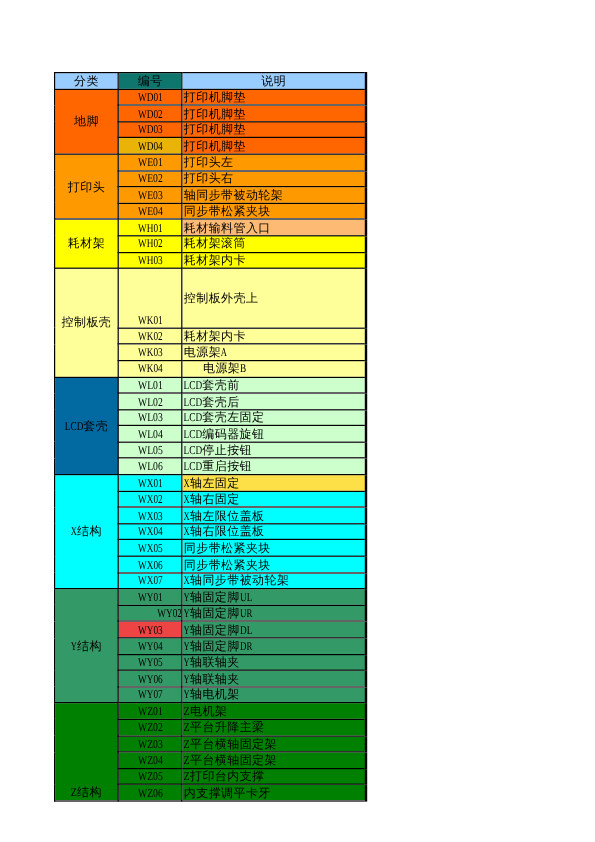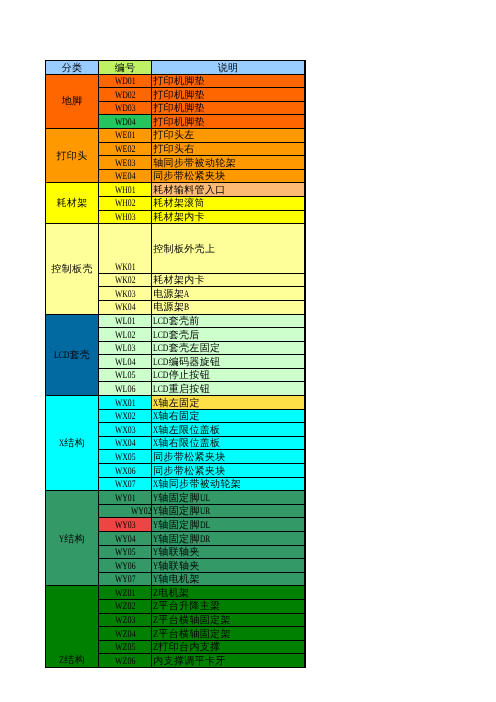--- a/index.html
+++ b/index.html
@@ -76,38 +76,38 @@
 <div id="sheet">
   <table class="grid">
     <colgroup>
       <col class="c-cat">
         <col class="c-code">
         <col class="c-desc">
     </colgroup>
     <tbody>
     <tr>
       <th class="hdr" style="background:#99CCFF"><span class="t" style="letter-spacing: 0.35px;">分类</span></th>
-      <th class="hdr" style="background:#bef264"><span class="t" style="letter-spacing: 0.35px;">编号</span></th>
+      <th class="hdr" style="background:#0f766e"><span class="t" style="letter-spacing: 0.35px;">编号</span></th>
       <th class="hdr" style="background:#99CCFF"><span class="t" style="letter-spacing: 0.35px;">说明</span></th>
     </tr>
     <tr>
       <td class="cat" rowspan="4" style="background:#FF6600;"><span class="t" style="letter-spacing: 0.35px;">地脚</span></td>
       <td class="code" style="background:#FF6600"><span class="t" style="letter-spacing: 0.35px;"><span class="lat" style="width: 20.6px;"><i style="transform: scaleX(0.772349);">WD01</i></span></span></td>
       <td class="desc" style="background:#FF6600"><span class="t" style="letter-spacing: 0.35px;">打印机脚垫</span></td>
     </tr>
     <tr>
       <td class="code" style="background:#FF6600"><span class="t" style="letter-spacing: 0.35px;"><span class="lat" style="width: 20.6px;"><i style="transform: scaleX(0.772349);">WD02</i></span></span></td>
       <td class="desc" style="background:#FF6600"><span class="t" style="letter-spacing: 0.35px;">打印机脚垫</span></td>
     </tr>
     <tr>
       <td class="code" style="background:#FF6600"><span class="t" style="letter-spacing: 0.35px;"><span class="lat" style="width: 20.6px;"><i style="transform: scaleX(0.772349);">WD03</i></span></span></td>
       <td class="desc" style="background:#FF6600"><span class="t" style="letter-spacing: 0.35px;">打印机脚垫</span></td>
     </tr>
     <tr>
-      <td class="code" style="background:#22c55e"><span class="t" style="letter-spacing: 0.35px;"><span class="lat" style="width: 20.6px;"><i style="transform: scaleX(0.772349);">WD04</i></span></span></td>
+      <td class="code" style="background:#eab308"><span class="t" style="letter-spacing: 0.35px;"><span class="lat" style="width: 20.6px;"><i style="transform: scaleX(0.772349);">WD04</i></span></span></td>
       <td class="desc" style="background:#FF6600"><span class="t" style="letter-spacing: 0.35px;">打印机脚垫</span></td>
     </tr>
     <tr>
       <td class="cat" rowspan="4" style="background:#FF9900;"><span class="t" style="letter-spacing: 0.35px;">打印头</span></td>
       <td class="code" style="background:#FF9900"><span class="t" style="letter-spacing: 0.35px;"><span class="lat" style="width: 20.6px;"><i style="transform: scaleX(0.806361);">WE01</i></span></span></td>
       <td class="desc" style="background:#FF9900"><span class="t" style="letter-spacing: 0.35px;">打印头左</span></td>
     </tr>
     <tr>
       <td class="code" style="background:#FF9900"><span class="t" style="letter-spacing: 0.35px;"><span class="lat" style="width: 20.6px;"><i style="transform: scaleX(0.806361);">WE02</i></span></span></td>
       <td class="desc" style="background:#FF9900"><span class="t" style="letter-spacing: 0.35px;">打印头右</span></td>
@@ -141,21 +141,21 @@
     <tr>
       <td class="code" style="background:#FFFF99"><span class="t" style="letter-spacing: 0.35px;"><span class="lat" style="width: 20.6px;"><i style="transform: scaleX(0.772349);">WK02</i></span></span></td>
       <td class="desc" style="background:#FFFF99"><span class="t" style="letter-spacing: 0.35px;">耗材架内卡</span></td>
     </tr>
     <tr>
       <td class="code" style="background:#FFFF99"><span class="t" style="letter-spacing: 0.35px;"><span class="lat" style="width: 20.6px;"><i style="transform: scaleX(0.772349);">WK03</i></span></span></td>
       <td class="desc" style="background:#FFFF99"><span class="t" style="letter-spacing: 0.35px;">电源架<span class="lat" style="width: 5.15px;"><i style="transform: scaleX(0.711879);">A</i></span></span></td>
     </tr>
     <tr>
       <td class="code" style="background:#FFFF99"><span class="t" style="letter-spacing: 0.35px;"><span class="lat" style="width: 20.6px;"><i style="transform: scaleX(0.772349);">WK04</i></span></span></td>
-      <td class="desc" style="background:#FFFF99"><span class="t" style="letter-spacing: 0.35px;">电源架<span class="lat" style="width: 5.15px;"><i style="transform: scaleX(0.771897);">B</i></span></span></td>
+      <td class="desc" style="background:#FFFF99"><span class="t" style="letter-spacing: 0.35px; margin-left: 16px;">电源架<span class="lat" style="width: 5.15px;"><i style="transform: scaleX(0.771897);">B</i></span></span></td>
     </tr>
     <tr>
       <td class="cat" rowspan="6" style="background:#0369a1;"><span class="t" style="letter-spacing: 0.35px;"><span class="lat" style="width: 15.45px;"><i style="transform: scaleX(0.7725);">LCD</i></span>套壳</span></td>
       <td class="code" style="background:#CCFFCC"><span class="t" style="letter-spacing: 0.35px;"><span class="lat" style="width: 20.6px;"><i style="transform: scaleX(0.806361);">WL01</i></span></span></td>
       <td class="desc" style="background:#CCFFCC"><span class="t" style="letter-spacing: 0.35px;"><span class="lat" style="width: 15.45px;"><i style="transform: scaleX(0.7725);">LCD</i></span>套壳前</span></td>
     </tr>
     <tr>
       <td class="code" style="background:#CCFFCC"><span class="t" style="letter-spacing: 0.35px;"><span class="lat" style="width: 20.6px;"><i style="transform: scaleX(0.806361);">WL02</i></span></span></td>
       <td class="desc" style="background:#CCFFCC"><span class="t" style="letter-spacing: 0.35px;"><span class="lat" style="width: 15.45px;"><i style="transform: scaleX(0.7725);">LCD</i></span>套壳后</span></td>
     </tr>

